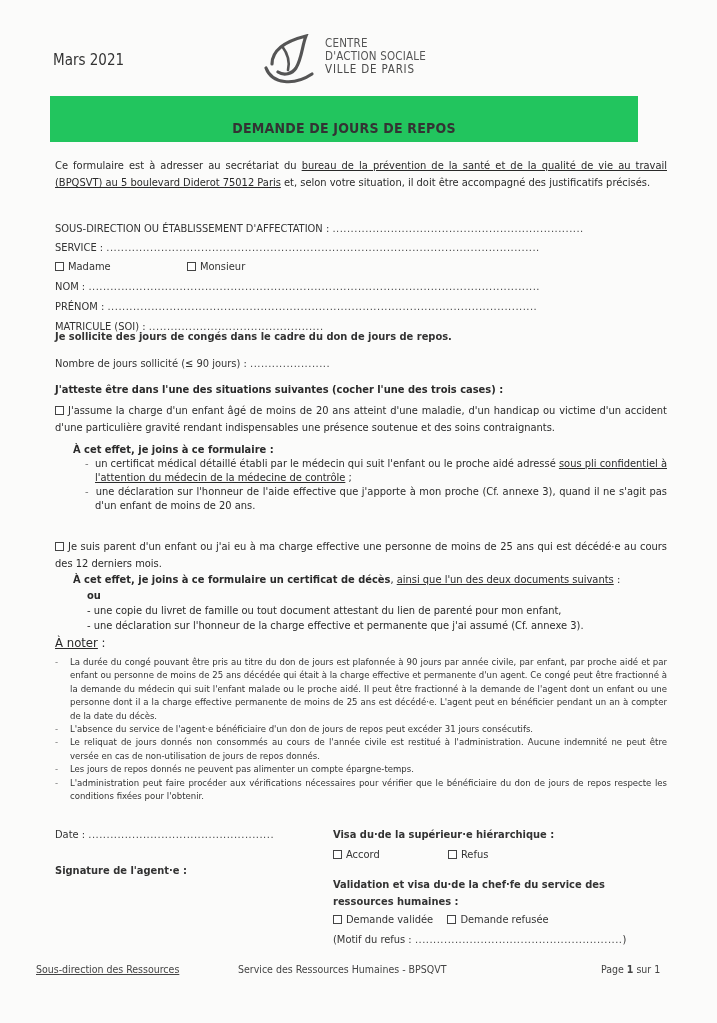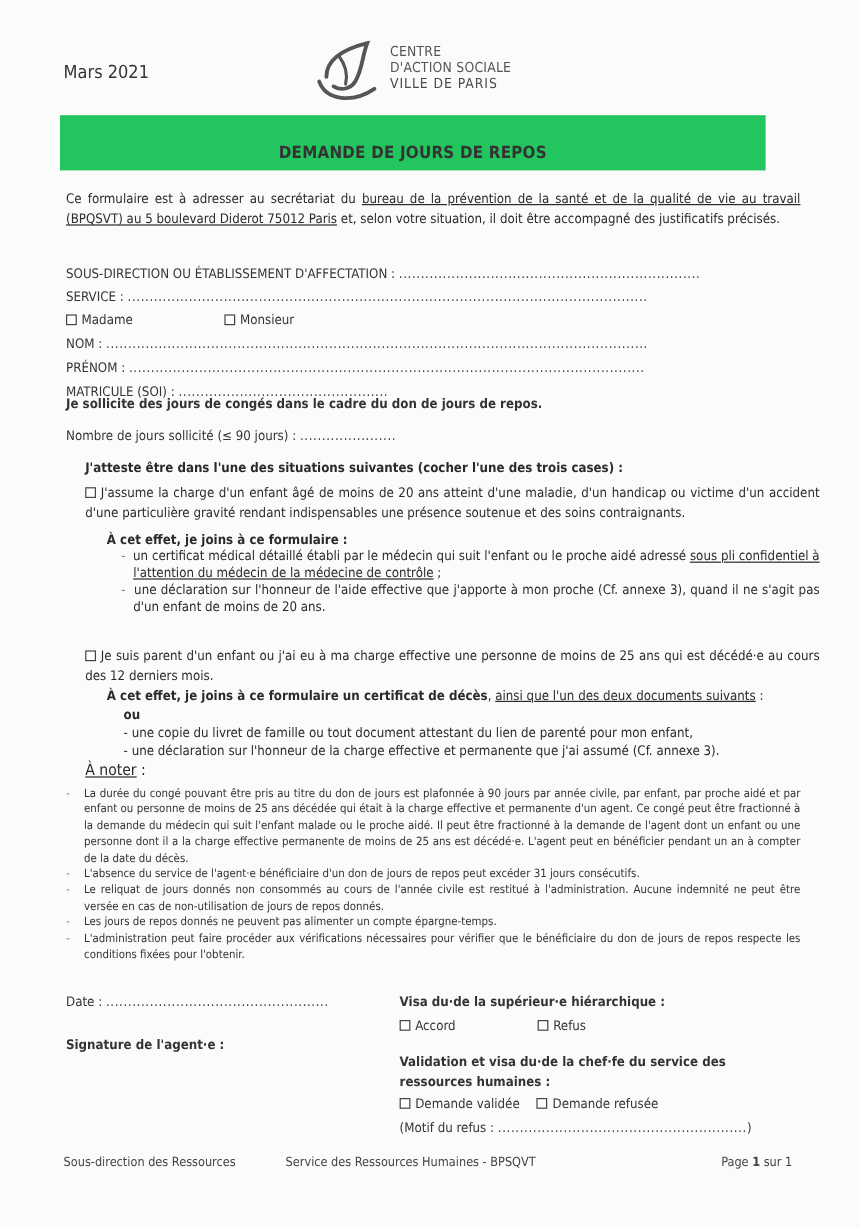--- a/index.html
+++ b/index.html
@@ -27,21 +27,21 @@
   .title-band h1 { font-size: 14px; font-weight: bold; color: #333; letter-spacing: 0.2px; }
 
   .intro { left: 55px; top: 157px; width: 612px; font-size: 11px; line-height: 17px; color: #2a2a2a; text-align: justify; }
   .u { text-decoration: underline; }
 
   .field { left: 55px; font-size: 11px; color: #333; white-space: nowrap; }
   .dots { letter-spacing: 0.5px; color: #444; }
   .cb { display: inline-block; width: 9px; height: 9px; border: 1px solid #444; margin-right: 4px; vertical-align: -1px; background: #fff; }
 
   .bold { font-weight: bold; }
-  .para { left: 55px; width: 612px; font-size: 11px; line-height: 17px; color: #2a2a2a; text-align: justify; margin-left: 16px; }
+  .para { left: 55px; width: 612px; font-size: 11px; line-height: 17px; color: #2a2a2a; text-align: justify; }
   .ind1 { padding-left: 18px; }
   .ind2 { padding-left: 25px; }
   .ind3 { padding-left: 32px; }
 
   .notes { left: 55px; top: 655px; width: 612px; font-size: 9.5px; line-height: 13.4px; color: #333; }
   .notes li { list-style: none; position: relative; padding-left: 15px; text-align: justify; }
   .notes li::before { content: "-"; position: absolute; left: 0; top: 0; color: #777; }
 
   .footer { top: 963px; font-size: 10.5px; color: #444; }
 </style>
@@ -156,17 +156,17 @@
 <div class="abs field" style="left:333px; top:913px;">
   <span><span class="cb"></span><span>Demande validée</span></span>
   <span style="display:inline-block;width:8px;"></span>
   <span><span class="cb"></span><span>Demande refusée</span></span>
 </div>
 <div class="abs field" style="left:333px; top:933px;">
   <span>(Motif du refus :</span>
   <span class="dots">.........................................................</span><span>)</span>
 </div>
 
-<div class="abs footer" style="left:53px;">Sous-direction des Ressources</div>
+<div class="abs footer" style="left:36px;text-decoration:underline;">Sous-direction des Ressources</div>
 <div class="abs footer" style="left:238px;">Service des Ressources Humaines - BPSQVT</div>
 <div class="abs footer" style="left:585px;margin-left:16px;">
   <span>Page </span><span class="bold">1</span><span> sur </span><span>1</span>
 </div>
 
 </body></html>

